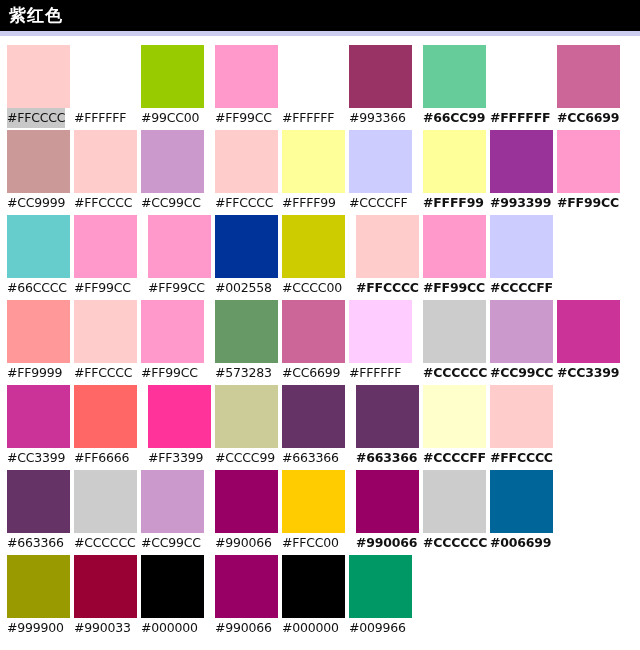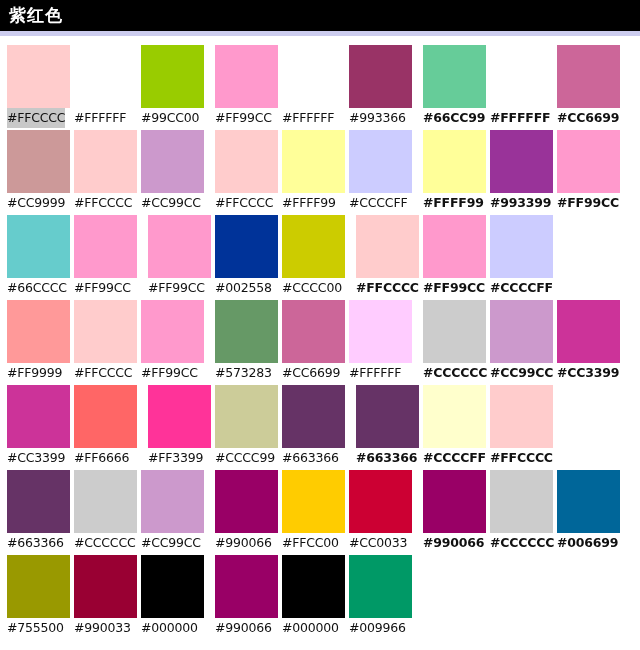--- a/index.html
+++ b/index.html
@@ -341,45 +341,41 @@
         </div>
         <div class="group">
           <div class="swatch-cell">
             <div class="swatch-chip" style="background: rgb(153, 0, 102);"></div>
             <div class="swatch-label">#990066</div>
           </div>
           <div class="swatch-cell">
             <div class="swatch-chip" style="background: rgb(255, 204, 0);"></div>
             <div class="swatch-label">#FFCC00</div>
           </div>
-          <div class="swatch-cell">
-            <div class="swatch-chip" style="background: rgb(204, 0, 51);"></div>
-            <div class="swatch-label">#CC0033</div>
-          </div>
         </div>
         <div class="group">
           <div class="swatch-cell">
             <div class="swatch-chip" style="background: rgb(153, 0, 102);"></div>
             <div class="swatch-label">#990066</div>
           </div>
           <div class="swatch-cell">
             <div class="swatch-chip" style="background: rgb(204, 204, 204);"></div>
             <div class="swatch-label">#CCCCCC</div>
           </div>
           <div class="swatch-cell">
             <div class="swatch-chip" style="background: rgb(0, 102, 153);"></div>
             <div class="swatch-label">#006699</div>
           </div>
         </div>
       </div>
       <div class="palette-row">
         <div class="group spacer-left">
           <div class="swatch-cell">
             <div class="swatch-chip" style="background: rgb(153, 153, 0);"></div>
-            <div class="swatch-label">#755500</div>
+            <div class="swatch-label">#999900</div>
           </div>
           <div class="swatch-cell">
             <div class="swatch-chip" style="background: rgb(153, 0, 51);"></div>
             <div class="swatch-label">#990033</div>
           </div>
           <div class="swatch-cell">
             <div class="swatch-chip" style="background: rgb(0, 0, 0);"></div>
             <div class="swatch-label">#000000</div>
           </div>
         </div>

